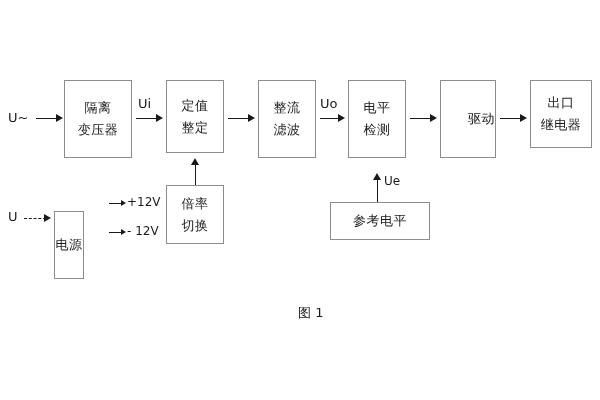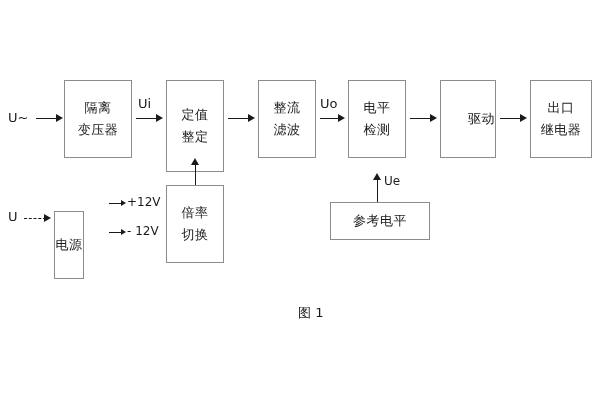--- a/index.html
+++ b/index.html
@@ -97,21 +97,21 @@
 
   <div class="box" style="left:64px; top:80px; width:68px; height:78px;">
     <span class="ln">隔离</span>
     <span class="ln">变压器</span>
   </div>
 
   <div class="lbl" style="left:138px; top:96px;">Ui</div>
   <div class="hline" style="left:136px; top:118px; width:22px;"></div>
   <div class="arrow-r" style="left:156px; top:114px;"></div>
 
-  <div class="box" style="left:166px; top:80px; width:58px; height:92px;">
+  <div class="box" style="left:166px; top:80px; width:58px; height:73px;">
     <span class="ln">定值</span>
     <span class="ln">整定</span>
   </div>
 
   <div class="hline" style="left:228px; top:118px; width:22px;"></div>
   <div class="arrow-r" style="left:248px; top:114px;"></div>
 
   <div class="box" style="left:258px; top:80px; width:58px; height:78px;align-items:center;">
     <span class="ln">整流</span>
     <span class="ln">滤波</span>
@@ -129,42 +129,42 @@
   <div class="hline" style="left:410px; top:118px; width:22px;"></div>
   <div class="arrow-r" style="left:430px; top:114px;"></div>
 
   <div class="box single" style="left:440px; top:80px; width:56px; height:78px;align-items:flex-end;">
     <span class="ln">驱动</span>
   </div>
 
   <div class="hline" style="left:500px; top:118px; width:22px;"></div>
   <div class="arrow-r" style="left:520px; top:114px;"></div>
 
-  <div class="box" style="left:530px; top:80px; width:62px; height:78px;">
+  <div class="box" style="left:530px; top:80px; width:62px; height:68px;">
     <span class="ln">出口</span>
     <span class="ln">继电器</span>
   </div>
 
   <div class="lbl" style="left:8px; top:209px;">U</div>
   <div class="dash" style="left:24px; top:218px; width:22px;"></div>
   <div class="arrow-r" style="left:44px; top:214px;"></div>
 
   <div class="box single" style="left:54px; top:185px; width:30px; height:68px;margin-top:26px;">
     <span class="ln">电源</span>
   </div>
 
   <div class="hline" style="left:109px; top:203px; width:14px;"></div>
   <div class="arrow-r sm" style="left:121px; top:200px;"></div>
   <div class="lbl small" style="left:127px; top:195px;">+12V</div>
 
   <div class="hline" style="left:109px; top:232px; width:14px;"></div>
   <div class="arrow-r sm" style="left:121px; top:229px;"></div>
   <div class="lbl small" style="left:127px; top:224px;">- 12V</div>
 
-  <div class="box" style="left:166px; top:185px; width:58px; height:78px;">
+  <div class="box" style="left:166px; top:185px; width:58px; height:59px;">
     <span class="ln">倍率</span>
     <span class="ln">切换</span>
   </div>
 
   <div class="vline" style="left:195px; top:165px; height:20px;"></div>
   <div class="arrow-u" style="left:191px; top:158px;"></div>
 
   <div class="box single" style="left:330px; top:202px; width:100px; height:38px;">
     <span class="ln">参考电平</span>
   </div>

